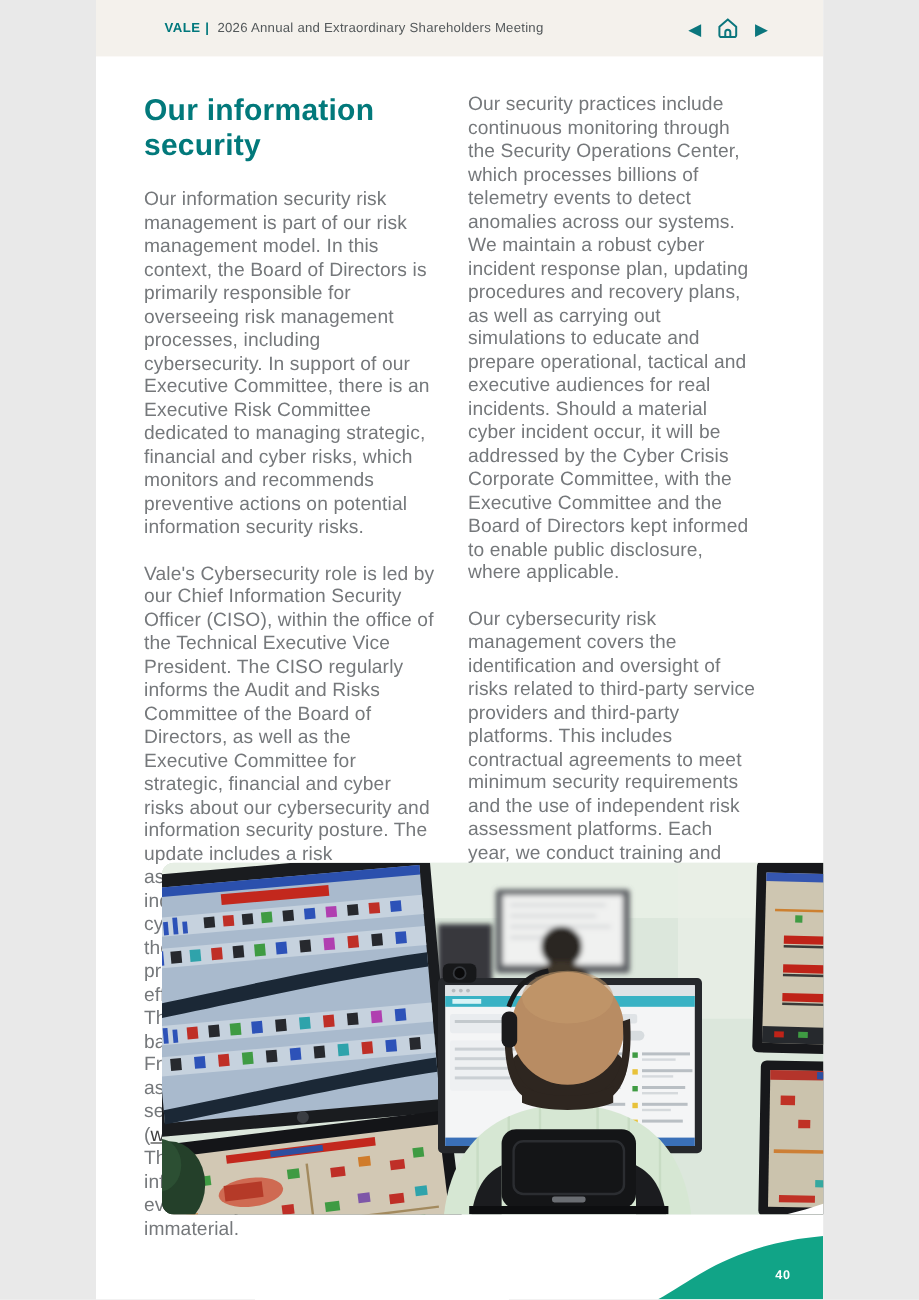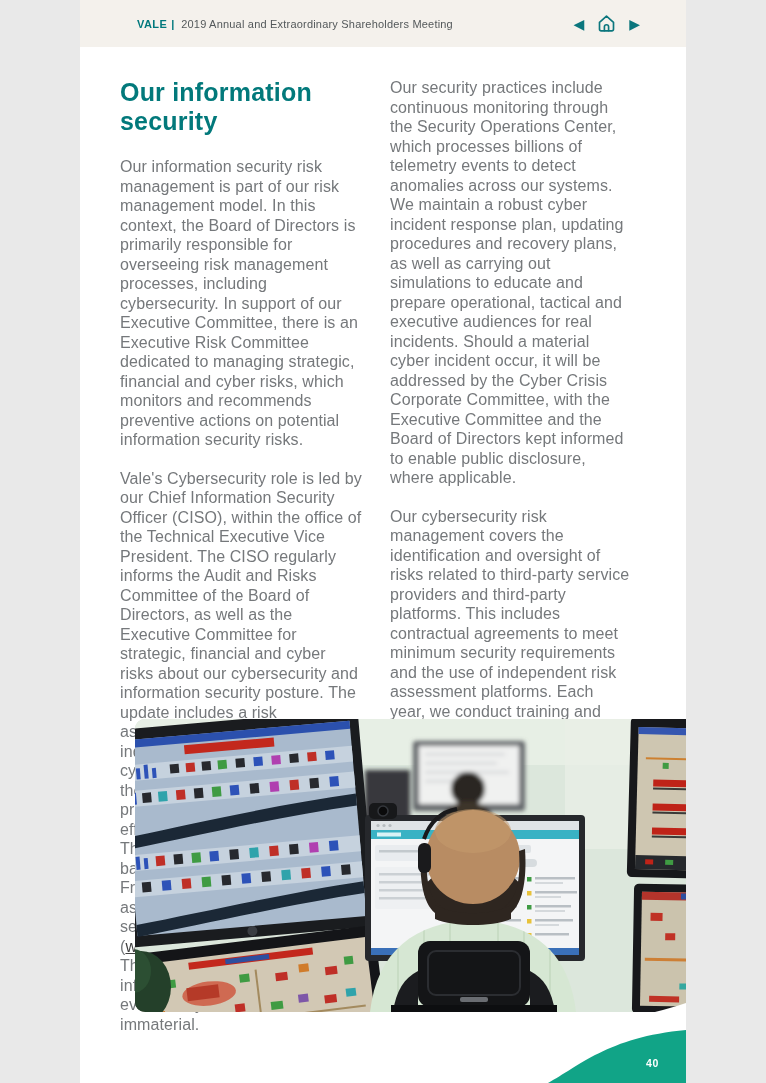--- a/index.html
+++ b/index.html
@@ -61,21 +61,21 @@
   }
 </style>
 </head>
 <body>
 
 <div class="page">
 
   <div class="hdr">
     <span class="brand">VALE</span>
     <span class="sep">|</span>
-    <span class="sub">2019 Annual and Extraordinary Shareholders Meeting</span>
+    <span class="sub">2026 Annual and Extraordinary Shareholders Meeting</span>
     <span class="hdr-nav">
       <button class="nav-btn">◀</button>
       <button class="nav-btn">
         <svg width="21" height="21" viewBox="0 0 24 24" fill="none" stroke="#0b767d" stroke-width="1.9" stroke-linejoin="round" stroke-linecap="round">
           <path d="M4 10.6 L12 3.6 L20 10.6 V18.6 A1.8 1.8 0 0 1 18.2 20.4 H5.8 A1.8 1.8 0 0 1 4 18.6 Z"></path>
           <path d="M9.6 20.2 v-4.4 a2.4 2.4 0 0 1 4.8 0 v4.4"></path>
         </svg>
       </button>
       <button class="nav-btn">▶</button>
     </span>

